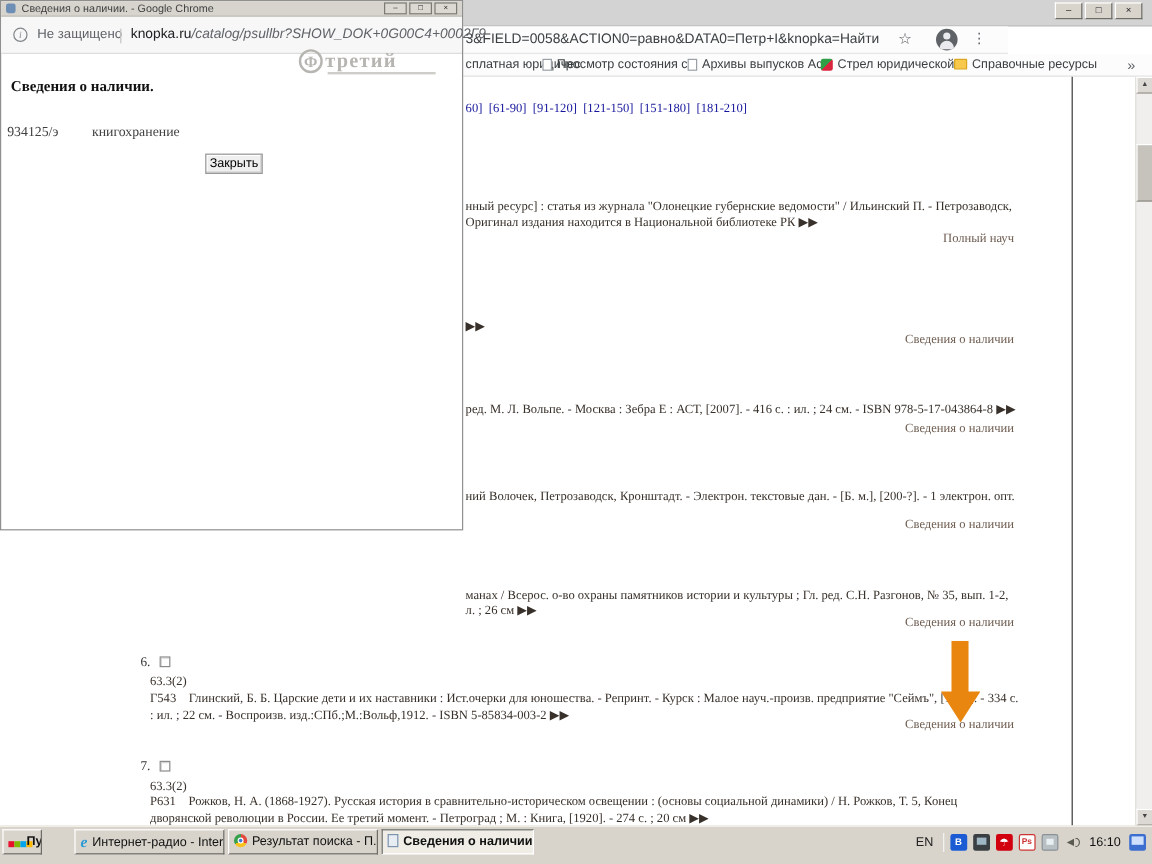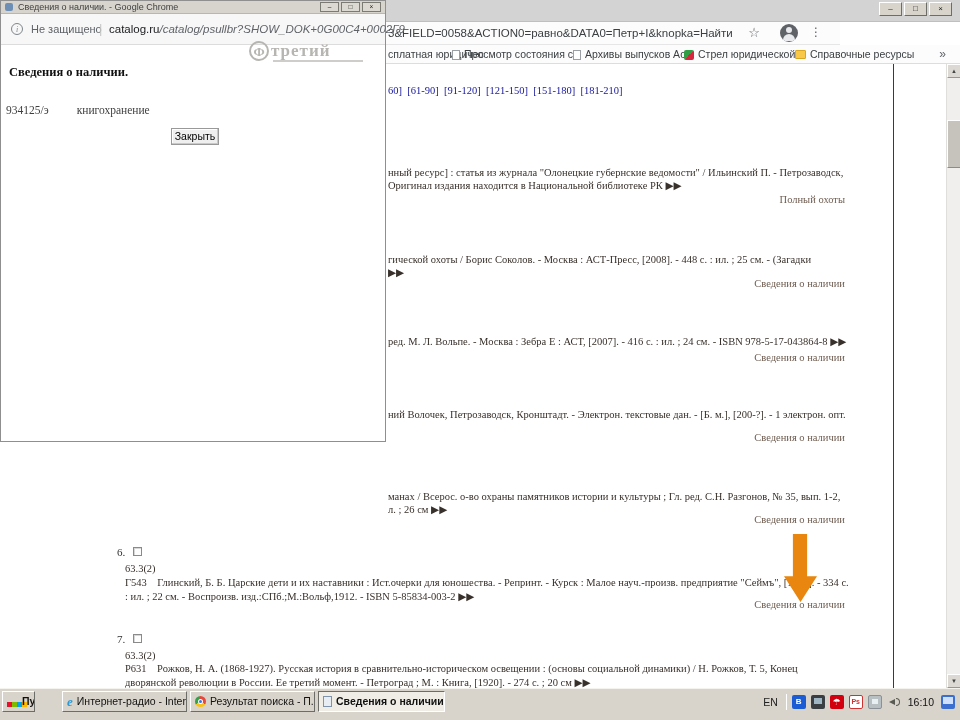--- a/index.html
+++ b/index.html
@@ -129,23 +129,22 @@
       <span class="bm" style="left:795px;"><span class="bm-icon-folder"></span><span>Справочные ресурсы</span></span>
       <span class="bm-overflow">»</span>
     </div>
 
     <div class="content">
 
       <div class="serifline pagination" style="left:388px; top:20px;">60]  [61-90]  [91-120]  [121-150]  [151-180]  [181-210]</div>
 
       <div class="serifline" style="left:388px; top:102px;">нный ресурс] : статья из журнала "Олонецкие губернские ведомости" / Ильинский П. - Петрозаводск,</div>
       <div class="serifline" style="left:388px; top:115px;">Оригинал издания находится в Национальной библиотеке РК ▶▶</div>
-      <div class="avail" style="top:130px;">Полный охоты</div>
-
-      <div class="serifline" style="left:388px; top:189px;">гической охоты / Борис Соколов. - Москва : АСТ-Пресс, [2008]. - 448 с. : ил. ; 25 см. - (Загадки</div>
+      <div class="avail" style="top:130px;">Полный науч</div>
+
       <div class="serifline" style="left:388px; top:202px;">▶▶</div>
       <div class="avail" style="top:214px;">Сведения о наличии</div>
 
       <div class="serifline" style="left:388px; top:271px;">ред. М. Л. Вольпе. - Москва : Зебра Е : АСТ, [2007]. - 416 с. : ил. ; 24 см. - ISBN 978-5-17-043864-8 ▶▶</div>
       <div class="avail" style="top:288px;">Сведения о наличии</div>
 
       <div class="serifline" style="left:388px; top:344px;">ний Волочек, Петрозаводск, Кронштадт. - Электрон. текстовые дан. - [Б. м.], [200-?]. - 1 электрон. опт.</div>
       <div class="avail" style="top:368px;">Сведения о наличии</div>
 
       <div class="serifline" style="left:388px; top:426px;">манах / Всерос. о-во охраны памятников истории и культуры ; Гл. ред. С.Н. Разгонов, № 35, вып. 1-2,</div>
@@ -178,21 +177,21 @@
       <div class="popup-appicon"></div>
       <div class="popup-title">Сведения о наличии. - Google Chrome</div>
       <div class="pbtn" style="right:46px;">–</div>
       <div class="pbtn" style="right:25px;">□</div>
       <div class="pbtn" style="right:4px;">×</div>
     </div>
     <div class="popup-urlrow">
       <div class="info-icon">i</div>
       <div class="notsecure">Не защищено</div>
       <div class="popup-sep">|</div>
-      <div class="popup-url"><span class="host">catalog.ru</span><span class="path">/catalog/psullbr?SHOW_DOK+0G00C4+0002Г9</span></div>
+      <div class="popup-url"><span class="host">knopka.ru</span><span class="path">/catalog/psullbr?SHOW_DOK+0G00C4+0002Г9</span></div>
     </div>
 
     <div class="foliant-logo">
       <div class="foliant-circle">Ф</div>
       <div class="foliant-text">третий</div>
       <div class="foliant-tagline"></div>
     </div>
 
     <div class="popup-heading">Сведения о наличии.</div>
     <div class="popup-item">

